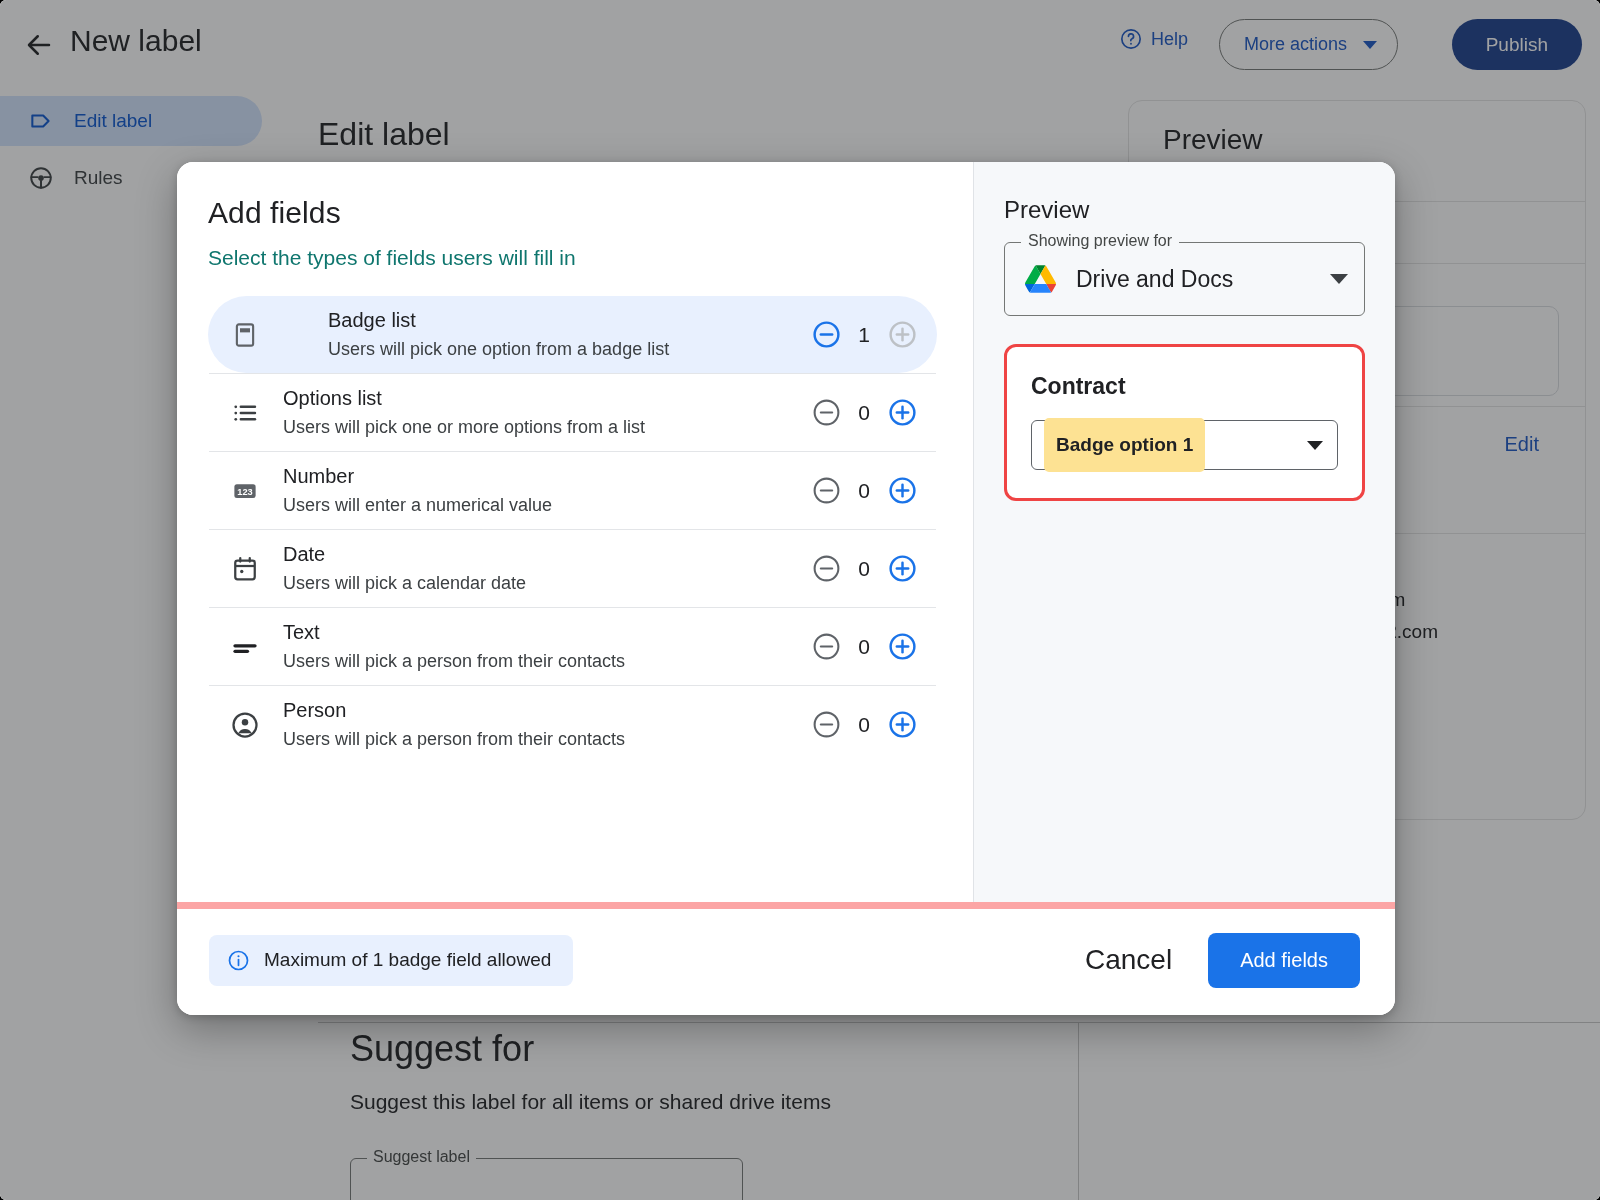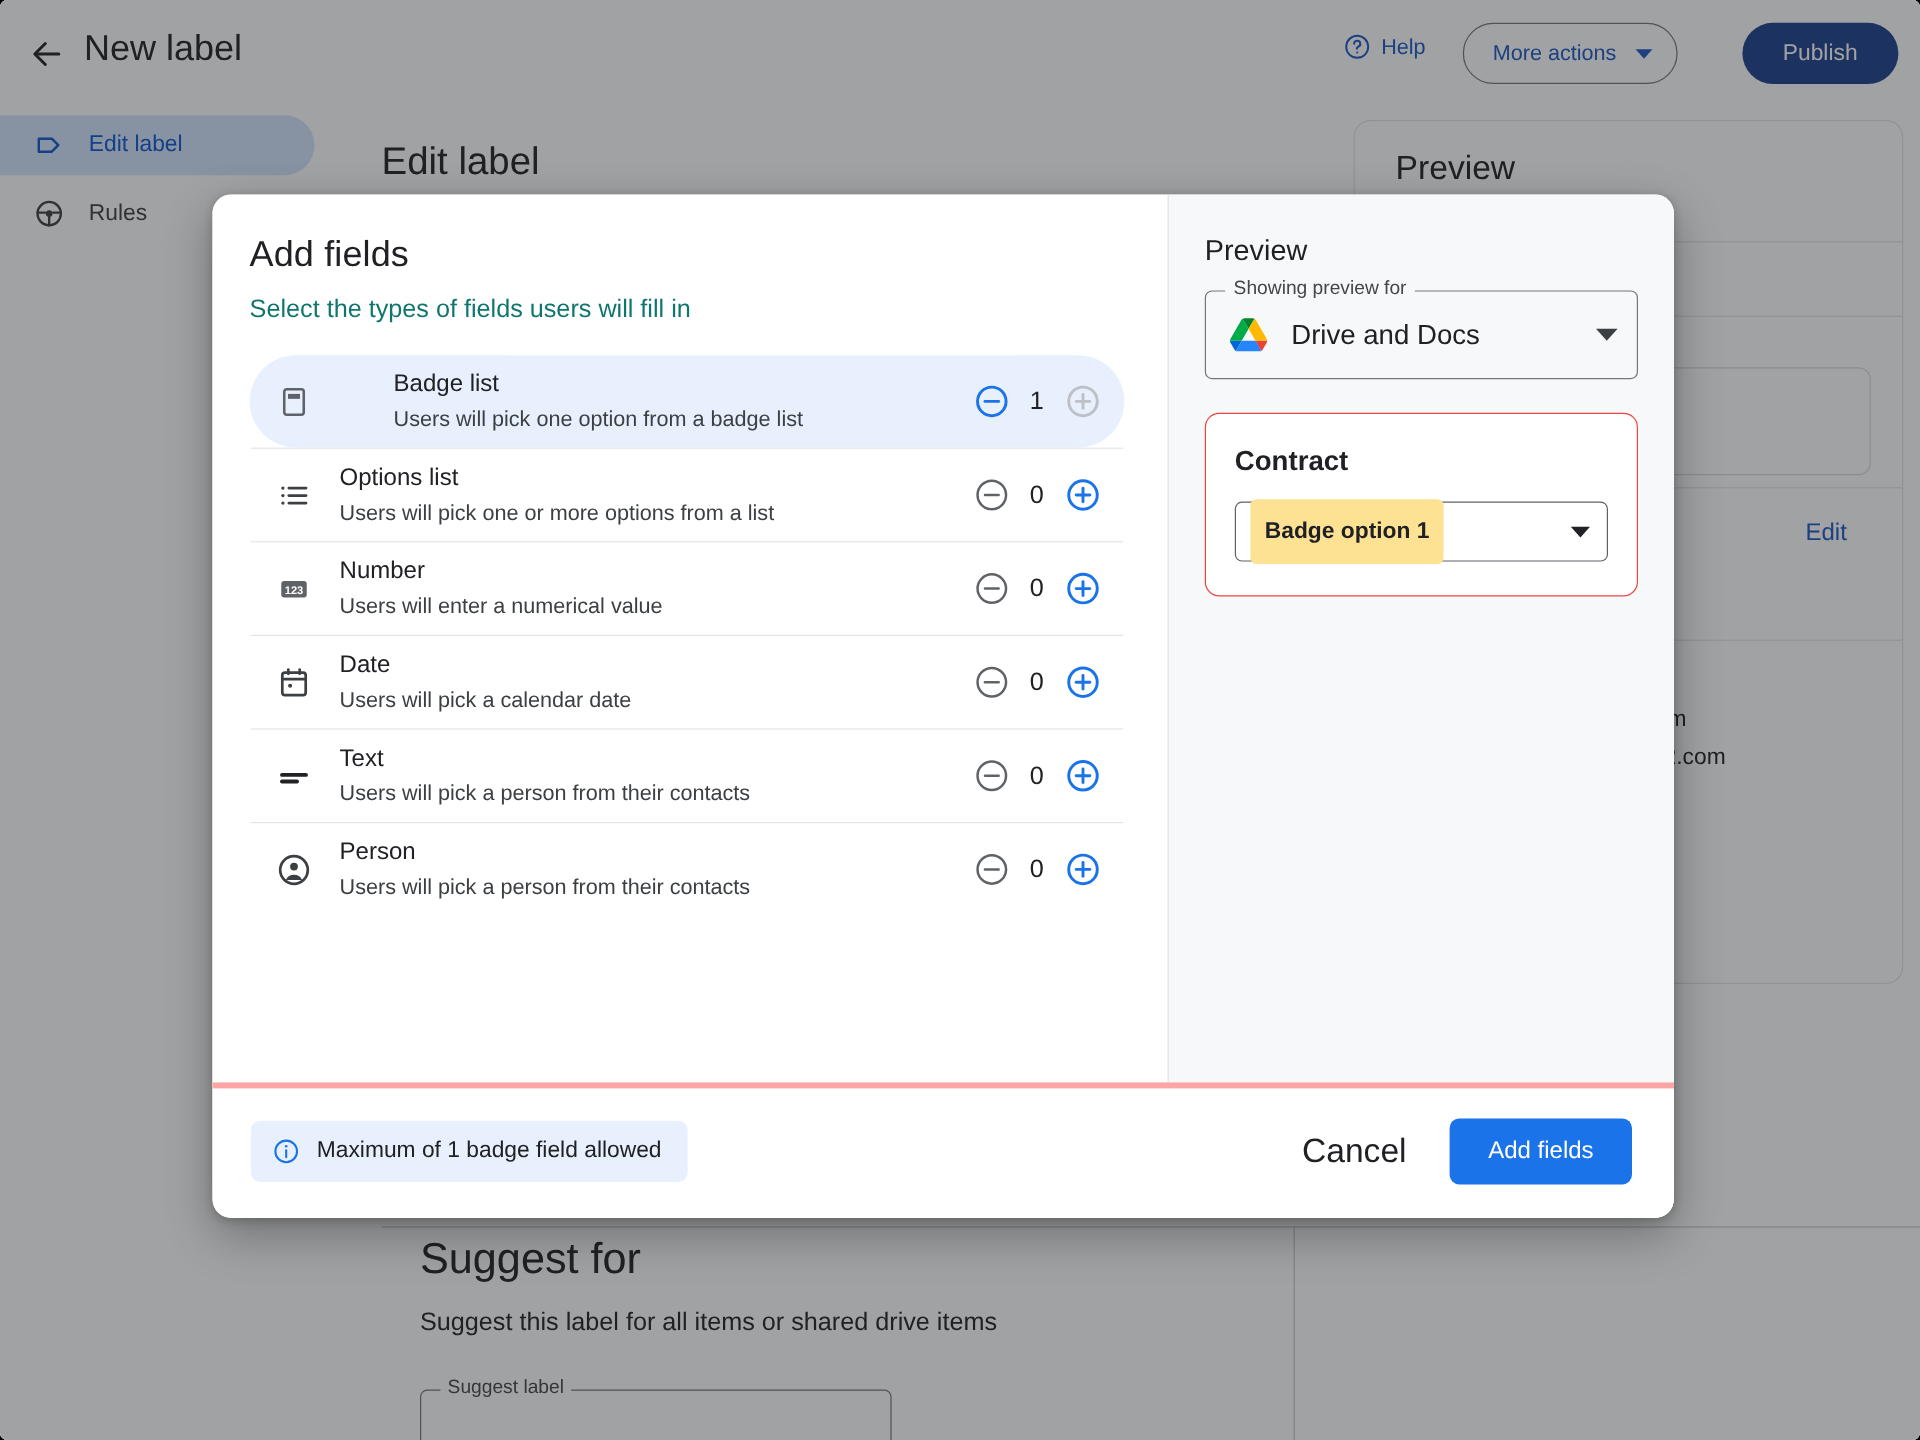--- a/index.html
+++ b/index.html
@@ -177,21 +177,21 @@
   .pv-select-value { flex: 1; font-size: 23px; color: #202124; }
   .pv-caret {
     width: 0; height: 0;
     border-left: 9px solid transparent;
     border-right: 9px solid transparent;
     border-top: 10px solid #3c4043;
   }
 
   .pv-card {
     margin-top: 28px;
-    background: #ffffff; border: 1px solid #ef4444; border-radius: 12px;
+    background: #ffffff; border: 3px solid #ef4444; border-radius: 12px;
     padding: 26px 24px 28px 24px;
   }
   .pv-card-title { font-size: 23px; font-weight: bold; color: #202124; margin-bottom: 20px; }
   .pv-badge-select {
     height: 50px; border: 1px solid #5f6368; border-radius: 6px;
     display: flex; align-items: center; padding: 0 14px 0 12px;
   }
   .pv-badge {
     background: #fde293; color: #202124;
     font-size: 19px; font-weight: bold;
@@ -200,21 +200,21 @@
   .pv-badge-caret {
     margin-left: auto;
     width: 0; height: 0;
     border-left: 8px solid transparent;
     border-right: 8px solid transparent;
     border-top: 9px solid #202124;
   }
 
   
   .dlg-footer {
-    height: 113px; border-top: 5px solid #fca5a5;
+    height: 113px; border-top: 7px solid #fca5a5;
     display: flex; align-items: center; padding: 0 35px 4px 32px;
     background: #ffffff;
   }
   .info-chip {
     display: flex; align-items: center; gap: 14px;
     background: #e8f0fe; border-radius: 8px;
     padding: 14px 22px 14px 18px;
     font-size: 19px; color: #202124;
   }
   .info-ico { width: 23px; height: 23px; flex: 0 0 23px; }

